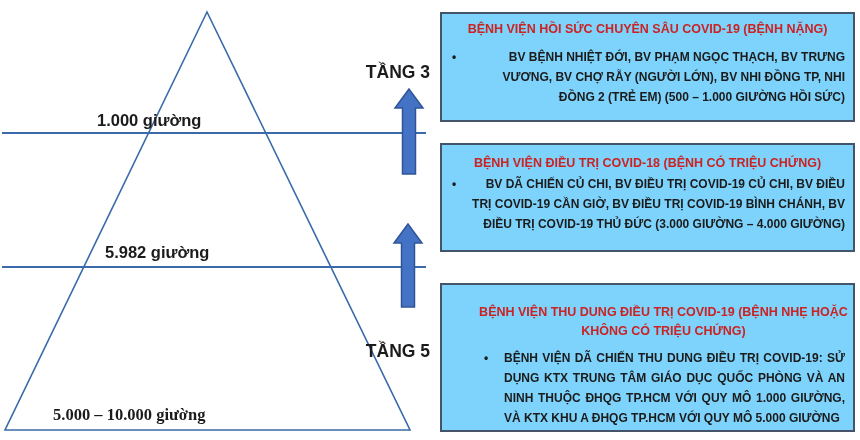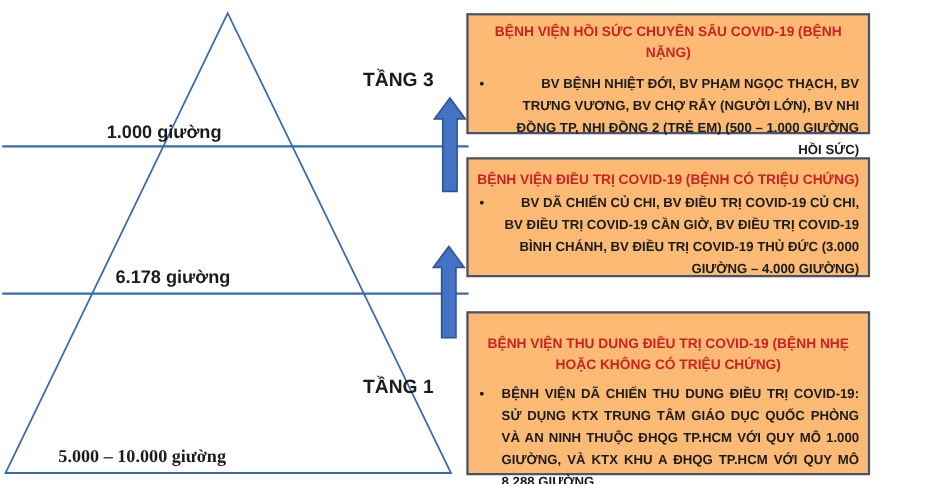--- a/index.html
+++ b/index.html
@@ -26,34 +26,34 @@
 
   .bed-label{
     position:absolute;text-align:left;font-weight:bold;
     font-size:16.5px;line-height:18px;color:var(--ink);white-space:nowrap;
   }
   .bed-t3{left:97px;top:111px;width:220px;}
   .bed-t2{left:105px;top:243px;width:220px;}
   .bed-t1{left:53px;top:406px;width:320px;font-family:Liberation Serif, serif;}
 
   .tier-label{
-    position:absolute;left:330px;width:100px;text-align:left;
+    position:absolute;left:330px;width:100px;text-align:right;
     font-weight:bold;font-size:17.5px;line-height:20px;color:var(--ink);white-space:nowrap;
   }
   .tier-3{top:62px;}
   .tier-2{top:192px;}
   .tier-1{top:341px;}
 
   .info-box{
-    position:absolute;left:424px;width:367px;
-    border:2px solid var(--box-border);background:#fdba74;
+    position:absolute;left:440px;width:415px;
+    border:2px solid var(--box-border);background:#7dd3fc;
   }
   .box1{top:12px;height:110px;}
   .box2{top:143px;height:109px;}
-  .box3{top:283px;height:149px;}
+  .box3{top:283px;height:149px;padding-left:32px;}
 
   .box-title{
     color:var(--red);font-weight:bold;font-size:12.5px;line-height:19px;
     text-align:center;padding:0 4px;margin-left:auto;margin-right:auto;
   }
   .box1 .box-title{margin-top:6px;max-width:368px;}
   .box2 .box-title{margin-top:9px;}
   .box3 .box-title{margin-top:18px;max-width:382px;}
 
   .box-bullet{
@@ -75,43 +75,43 @@
 
   <svg class="fig" viewBox="0 0 860 440" aria-hidden="true">
     <polygon class="tri" points="207,12 5,430 410,430"></polygon>
     <line class="hline" x1="2" y1="133" x2="426" y2="133"></line>
     <line class="hline" x1="2" y1="267" x2="426" y2="267"></line>
     <polygon class="arrow" points="409,89 395,108 402.5,108 402.5,174 415.5,174 415.5,108 423,108"></polygon>
     <polygon class="arrow" points="408,224 394,243 401.5,243 401.5,307 414.5,307 414.5,243 422,243"></polygon>
   </svg>
 
   <div class="bed-label bed-t3">1.000 giường</div>
-  <div class="bed-label bed-t2">6.178 giường</div>
+  <div class="bed-label bed-t2">5.982 giường</div>
   <div class="bed-label bed-t1">5.000 – 10.000 giường</div>
 
   <div class="tier-label tier-3">TẦNG 3</div>
-  <div class="tier-label tier-1">TẦNG 1</div>
+  <div class="tier-label tier-1">TẦNG 5</div>
 
   <div class="info-box box1">
     <div class="box-title">BỆNH VIỆN HỒI SỨC CHUYÊN SÂU COVID-19 (BỆNH NẶNG)</div>
     <div class="box-bullet">
       <span class="marker">•</span>
       <span class="bullet-text">BV BỆNH NHIỆT ĐỚI, BV PHẠM NGỌC THẠCH, BV TRƯNG VƯƠNG, BV CHỢ RẪY (NGƯỜI LỚN), BV NHI ĐỒNG TP, NHI ĐỒNG 2 (TRẺ EM) (500 – 1.000 GIƯỜNG HỒI SỨC)</span>
     </div>
   </div>
 
   <div class="info-box box2">
-    <div class="box-title">BỆNH VIỆN ĐIỀU TRỊ COVID-19 (BỆNH CÓ TRIỆU CHỨNG)</div>
+    <div class="box-title">BỆNH VIỆN ĐIỀU TRỊ COVID-18 (BỆNH CÓ TRIỆU CHỨNG)</div>
     <div class="box-bullet">
       <span class="marker">•</span>
       <span class="bullet-text">BV DÃ CHIẾN CỦ CHI, BV ĐIỀU TRỊ COVID-19 CỦ CHI, BV ĐIỀU TRỊ COVID-19 CẦN GIỜ, BV ĐIỀU TRỊ COVID-19 BÌNH CHÁNH, BV ĐIỀU TRỊ COVID-19 THỦ ĐỨC (3.000 GIƯỜNG – 4.000 GIƯỜNG)</span>
     </div>
   </div>
 
   <div class="info-box box3">
     <div class="box-title">BỆNH VIỆN THU DUNG ĐIỀU TRỊ COVID-19 (BỆNH NHẸ HOẶC KHÔNG CÓ TRIỆU CHỨNG)</div>
     <div class="box-bullet">
       <span class="marker">•</span>
-      <span class="bullet-text">BỆNH VIỆN DÃ CHIẾN THU DUNG ĐIỀU TRỊ COVID-19: SỬ DỤNG KTX TRUNG TÂM GIÁO DỤC QUỐC PHÒNG VÀ AN NINH THUỘC ĐHQG TP.HCM VỚI QUY MÔ 1.000 GIƯỜNG, VÀ KTX KHU A ĐHQG TP.HCM VỚI QUY MÔ 8.288 GIƯỜNG</span>
+      <span class="bullet-text">BỆNH VIỆN DÃ CHIẾN THU DUNG ĐIỀU TRỊ COVID-19: SỬ DỤNG KTX TRUNG TÂM GIÁO DỤC QUỐC PHÒNG VÀ AN NINH THUỘC ĐHQG TP.HCM VỚI QUY MÔ 1.000 GIƯỜNG, VÀ KTX KHU A ĐHQG TP.HCM VỚI QUY MÔ 5.000 GIƯỜNG</span>
     </div>
   </div>
 
 </div>
 
 </body></html>

